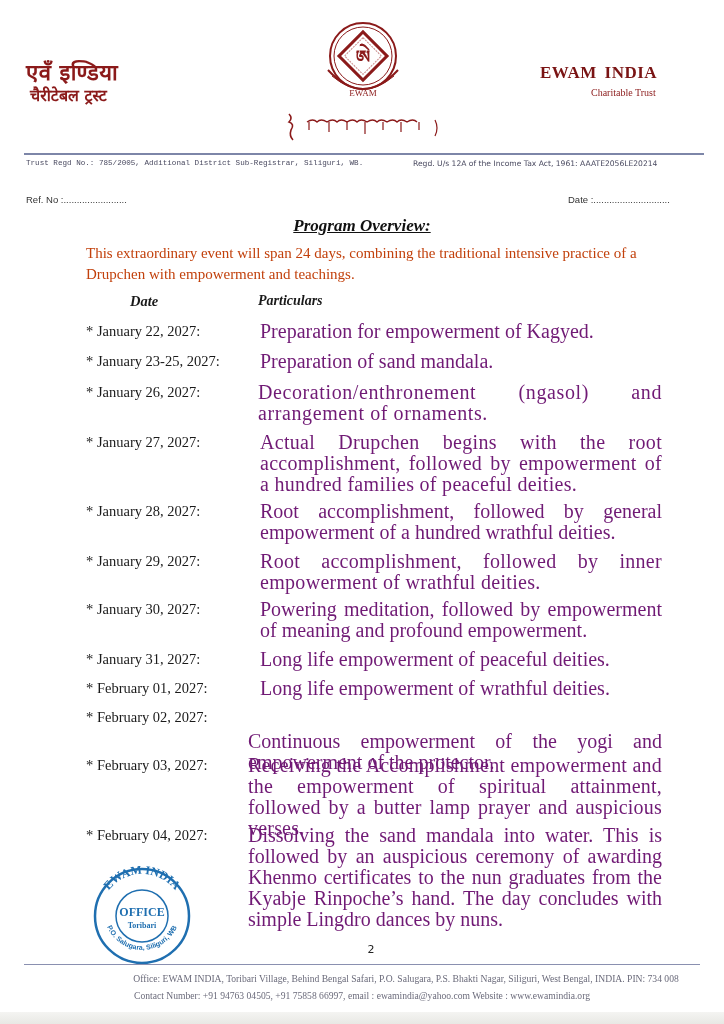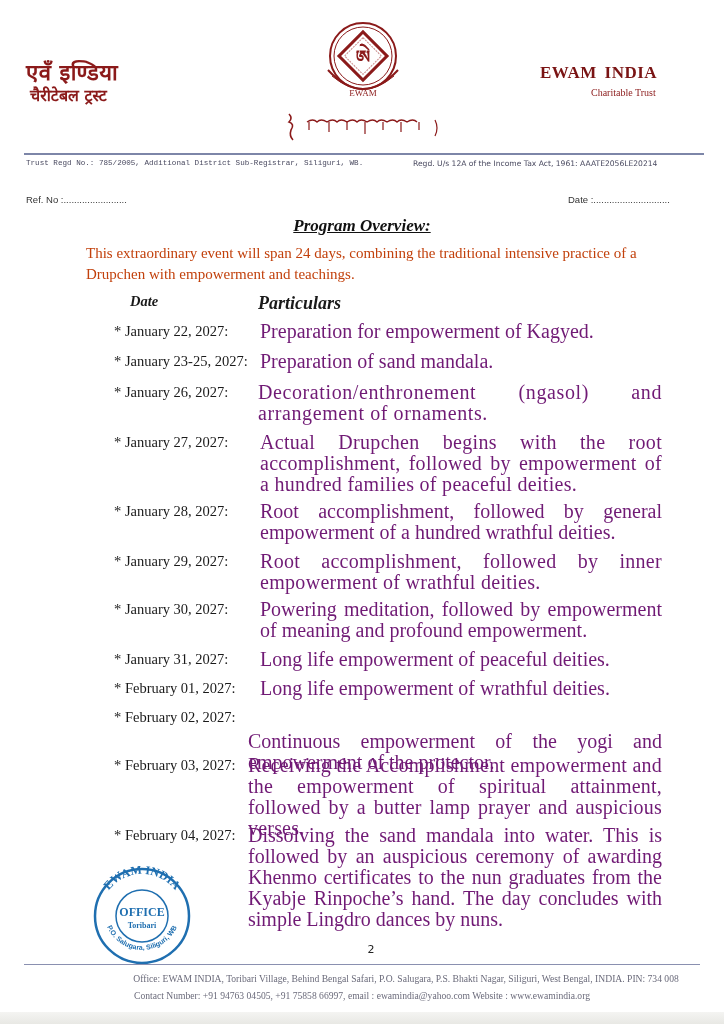--- a/index.html
+++ b/index.html
@@ -23,23 +23,23 @@
   .regd-right { left: 413px; top: 159px; font-family: "DejaVu Sans", sans-serif; font-size: 7.6px; color: #4a4a60; }
 
   .ref { left: 26px; top: 194px; font-family: "Liberation Sans", sans-serif; font-size: 9.5px; color: #333; }
   .date-field { left: 568px; top: 194px; font-family: "Liberation Sans", sans-serif; font-size: 9.5px; color: #333; }
 
   .section-title { left: 0; width: 724px; top: 216px; text-align: center; font-family: "Liberation Serif", serif; font-weight: bold; font-style: italic; font-size: 17px; text-decoration: underline; color: #111; }
 
   .intro { left: 86px; top: 243px; width: 580px; font-size: 15px; line-height: 21px; color: #c2410c; }
 
   .col-head-date { left: 130px; top: 293px; font-weight: bold; font-style: italic; font-size: 14.5px; }
-  .col-head-part { left: 258px; top: 293px; font-weight: bold; font-style: italic; font-size: 18px; }
+  .col-head-part { left: 258px; top: 293px; font-weight: bold; font-style: italic; font-size: 14px; }
 
-  .row-date { left: 86px; font-size: 14.5px; color: #1a1a1a; white-space: nowrap; margin-left: 28px; }
+  .row-date { left: 86px; font-size: 14.5px; color: #1a1a1a; white-space: nowrap; }
   .row-text { font-size: 20px; line-height: 21px; color: #701a75; text-align: justify; }
 
   .stamp { left: 86px; top: 866px; width: 112px; height: 98px; }
 
   .page-num { left: 0; width: 742px; top: 943px; text-align: center; font-family: "DejaVu Sans", sans-serif; font-size: 11px; color: #222; }
 
   .rule-bottom { left: 24px; top: 964px; width: 676px; height: 1px; background: #8a90b0; }
   .footer1 { left: 0; width: 724px; top: 973px; text-align: center; font-family: "Liberation Serif", serif; font-size: 9.6px; color: #6a6a7a; white-space: nowrap; padding-left: 44px; }
   .footer2 { left: 0; width: 724px; top: 990px; text-align: center; font-family: "Liberation Serif", serif; font-size: 9.6px; color: #6a6a7a; white-space: nowrap; }
   .bottom-band { left: 0; top: 1012px; width: 724px; height: 12px; background: linear-gradient(#f4f4f2, #e8e8e4); }

